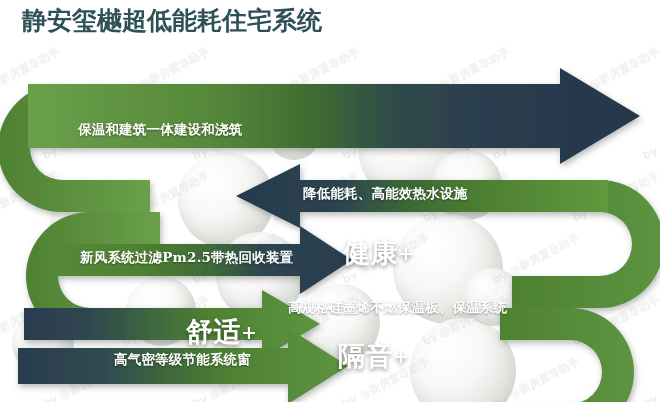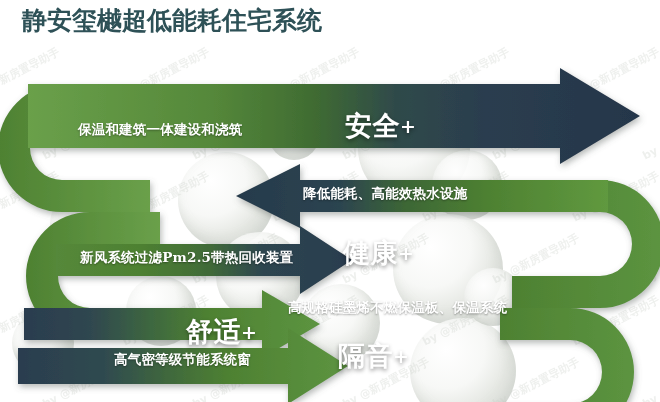--- a/index.html
+++ b/index.html
@@ -187,23 +187,20 @@
 
       <path d="M 24 308 L 262 308 L 262 290 L 320 324 L 262 358 L 262 340 L 24 340 Z" fill="url(#g4)"></path>
 
       <path d="M 18 348 L 288 348 L 288 328 L 348 366 L 288 404 L 288 384 L 18 384 Z" fill="url(#g5)"></path>
     </g>
   </svg>
 
   <div class="title">静安玺樾超低能耗住宅系统</div>
 
   <div class="desc" style="left:78px;top:121px;text-align:right;">保温和建筑一体建设和浇筑</div>
-  <div class="kw" style="left:345px;top:108px;">
-    <span>安全</span><span class="plus">+</span>
-  </div>
 
   <div class="desc" style="left:303px;top:185px;">降低能耗、高能效热水设施</div>
 
   <div class="desc" style="left:80px;top:249px;">新风系统过滤Pm2.5带热回收装置</div>
   <div class="kw" style="left:343px;top:235px;text-align:center;">
     <span>健康</span><span class="plus">+</span>
   </div>
 
   <div class="kw" style="left:186px;top:286px;margin-top:28px;">
     <span>舒适</span><span class="plus">+</span>

